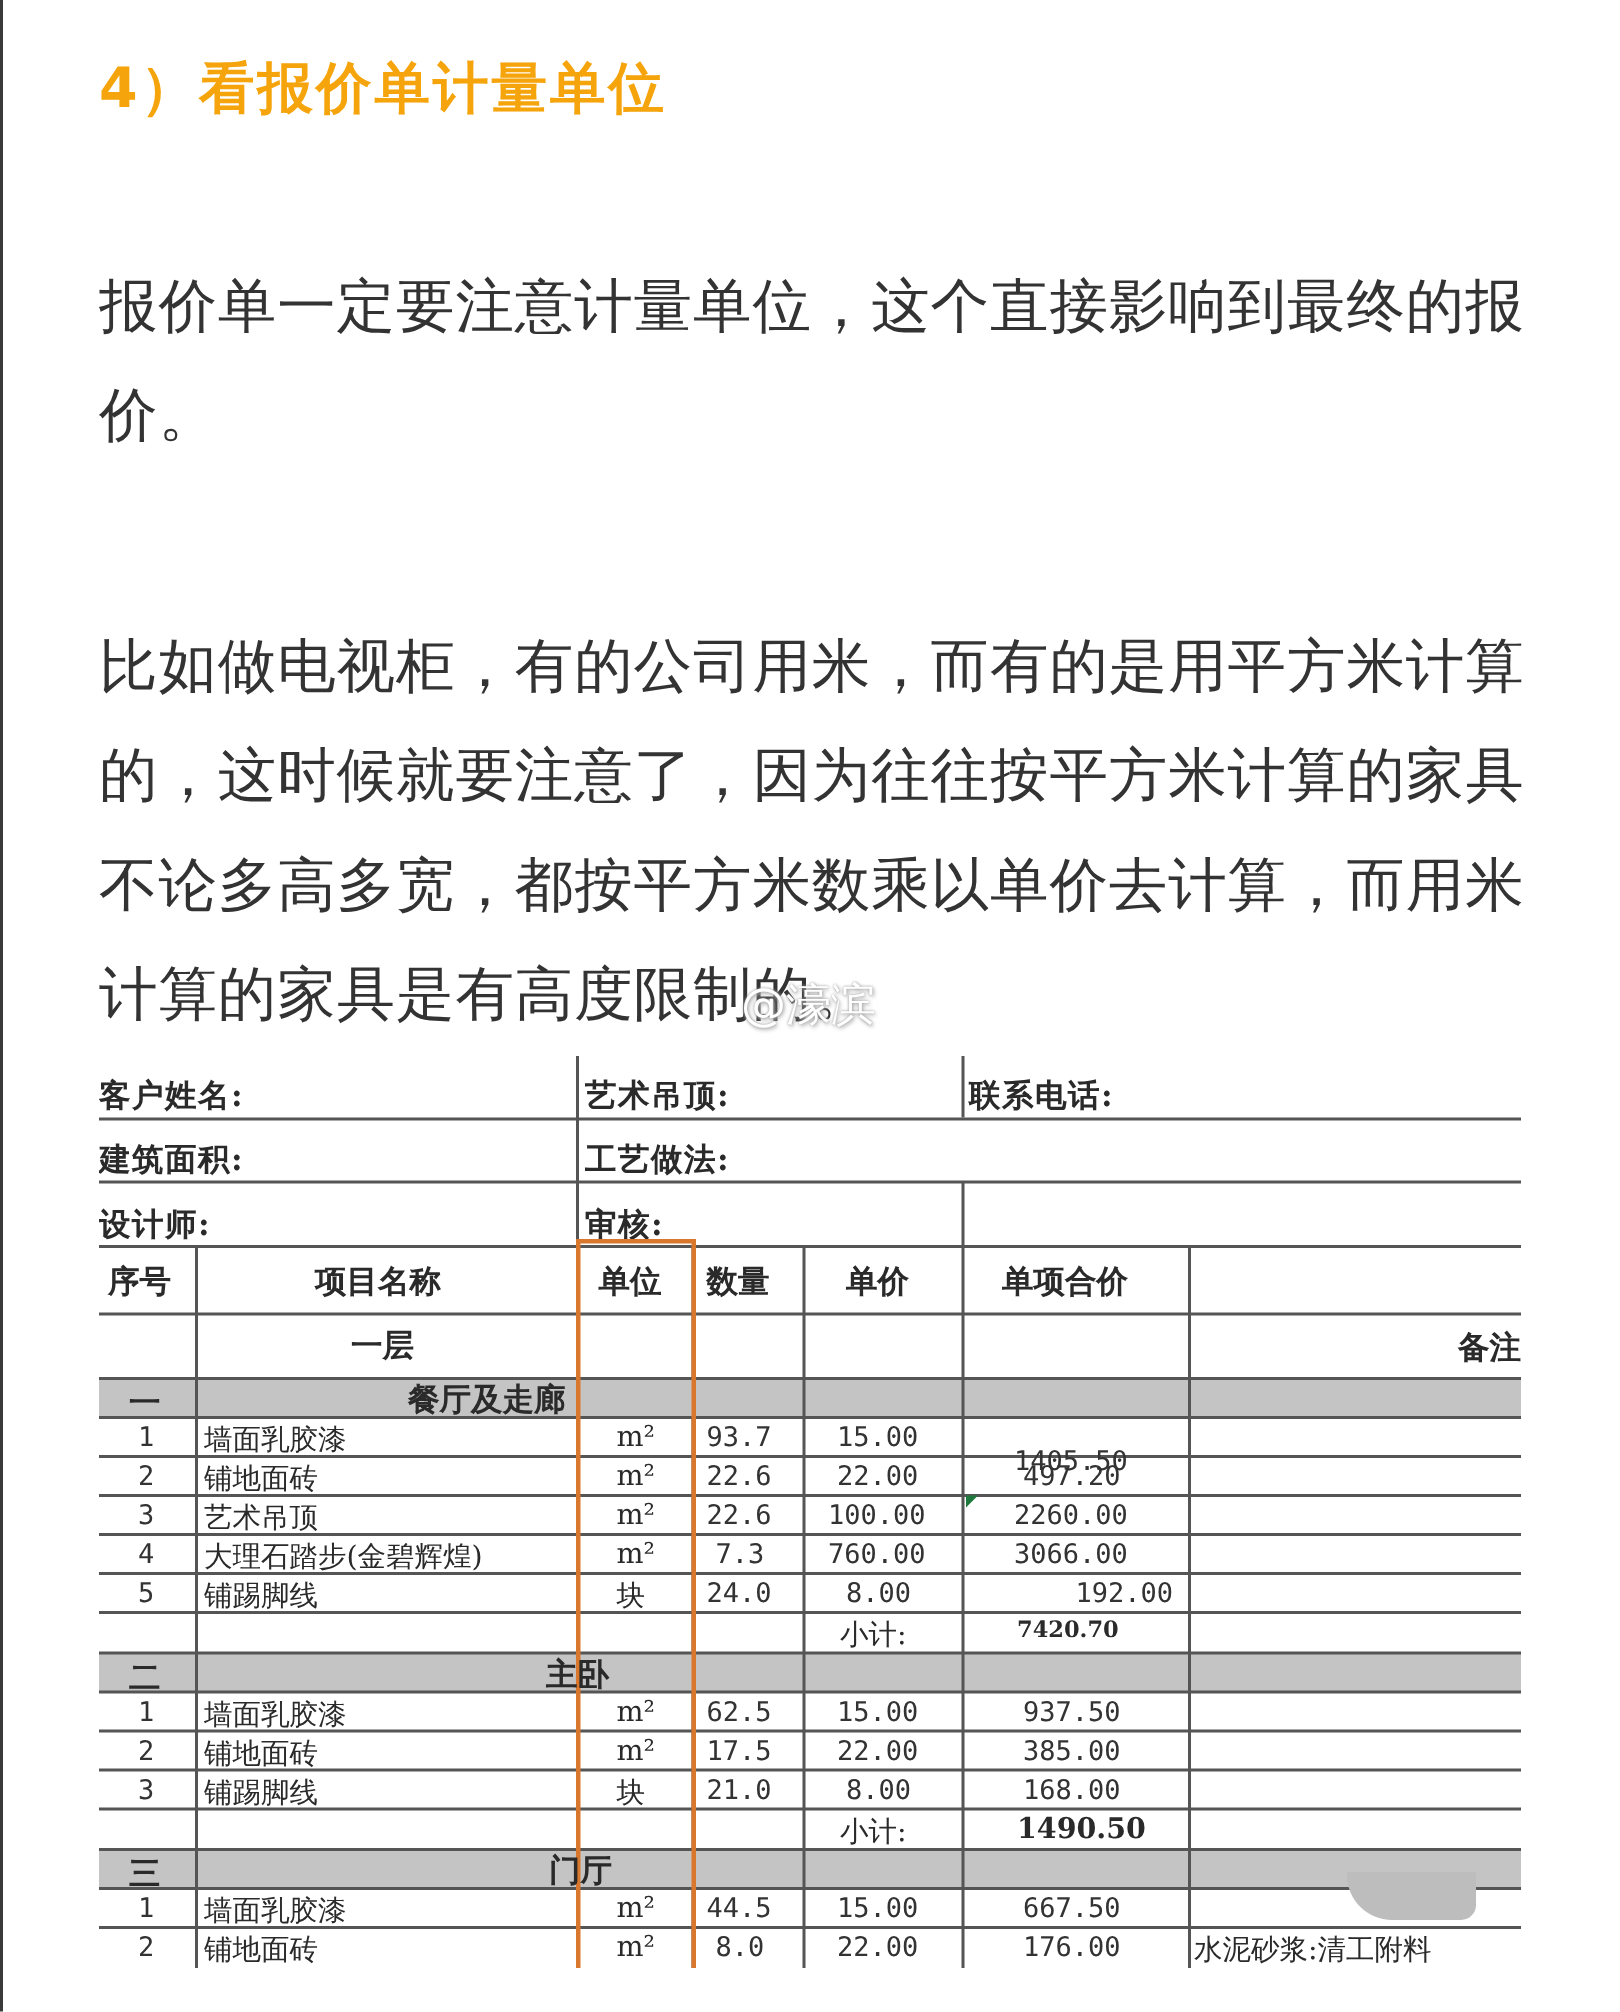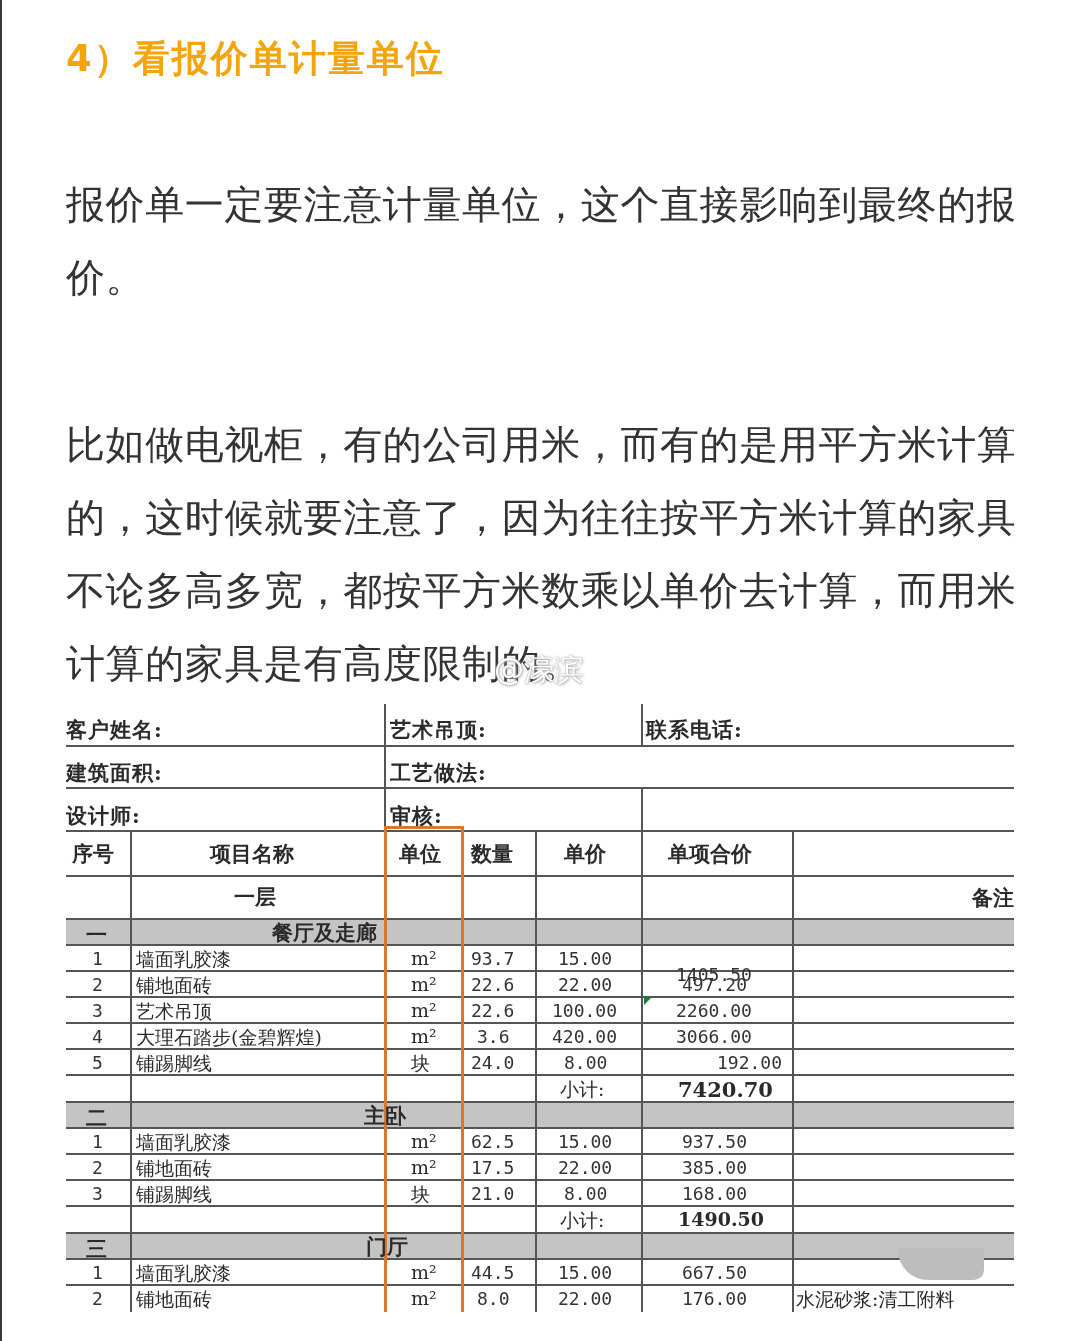--- a/index.html
+++ b/index.html
@@ -130,34 +130,34 @@
     <div class="t" style="left:70px;top:299px;">艺术吊顶</div>
     <div class="t" style="left:345px;top:299px;">m²</div>
     <div class="t mono" style="left:405px;top:300px;">22.6</div>
     <div class="t mono" style="left:486px;top:300px;">100.00</div>
     <div class="t mono" style="left:610px;top:300px;">2260.00</div>
   </div>
   <div>
     <div class="t mono" style="left:26px;top:326px;">4</div>
     <div class="t" style="left:70px;top:325px;">大理石踏步(金碧辉煌)</div>
     <div class="t" style="left:345px;top:325px;">m²</div>
-    <div class="t mono" style="left:411px;top:326px;">3.6</div>
-    <div class="t mono" style="left:486px;top:326px;">420.00</div>
+    <div class="t mono" style="left:411px;top:326px;">7.3</div>
+    <div class="t mono" style="left:486px;top:326px;">760.00</div>
     <div class="t mono" style="left:610px;top:326px;">3066.00</div>
   </div>
   <div>
     <div class="t mono" style="left:26px;top:352px;">5</div>
     <div class="t" style="left:70px;top:351px;">铺踢脚线</div>
     <div class="t" style="left:345px;top:351px;">块</div>
     <div class="t mono" style="left:405px;top:352px;">24.0</div>
     <div class="t mono" style="left:498px;top:352px;">8.00</div>
     <div class="t mono" style="left:616px;top:352px;margin-left:35px;">192.00</div>
   </div>
   <div class="t" style="left:494px;top:377px;">小计:</div>
-  <div class="t b" style="left:612px;top:377px;font-size:21px;">7420.70</div>
+  <div class="t b" style="left:612px;top:377px;font-size:15px;">7420.70</div>
 
   <div class="t b" style="left:20px;top:404px;">二</div>
   <div class="t b" style="left:298px;top:402px;">主卧</div>
 
   <div>
     <div class="t mono" style="left:26px;top:431px;">1</div>
     <div class="t" style="left:70px;top:430px;">墙面乳胶漆</div>
     <div class="t" style="left:345px;top:430px;">m²</div>
     <div class="t mono" style="left:405px;top:431px;">62.5</div>
     <div class="t mono" style="left:492px;top:431px;">15.00</div>

